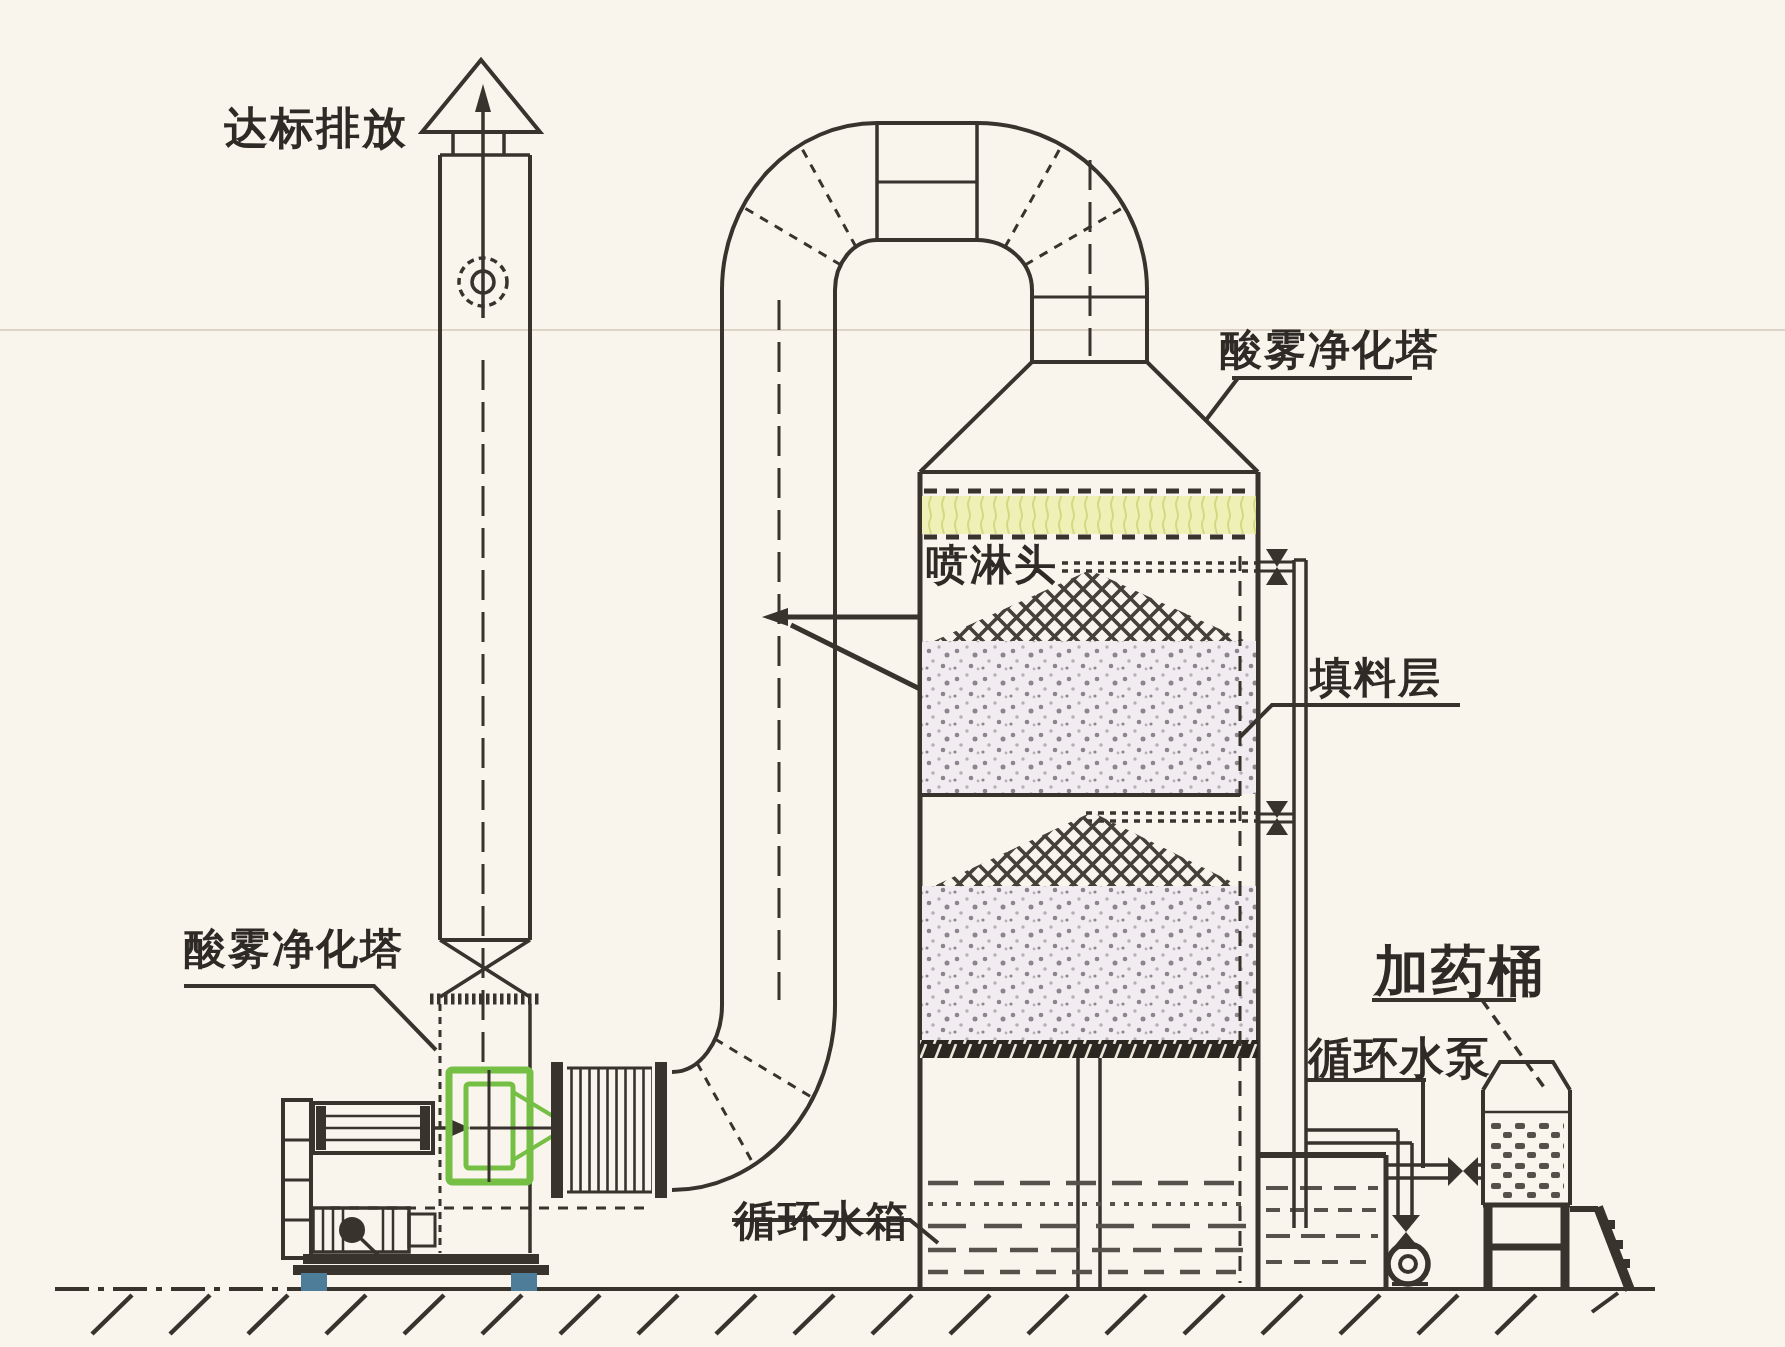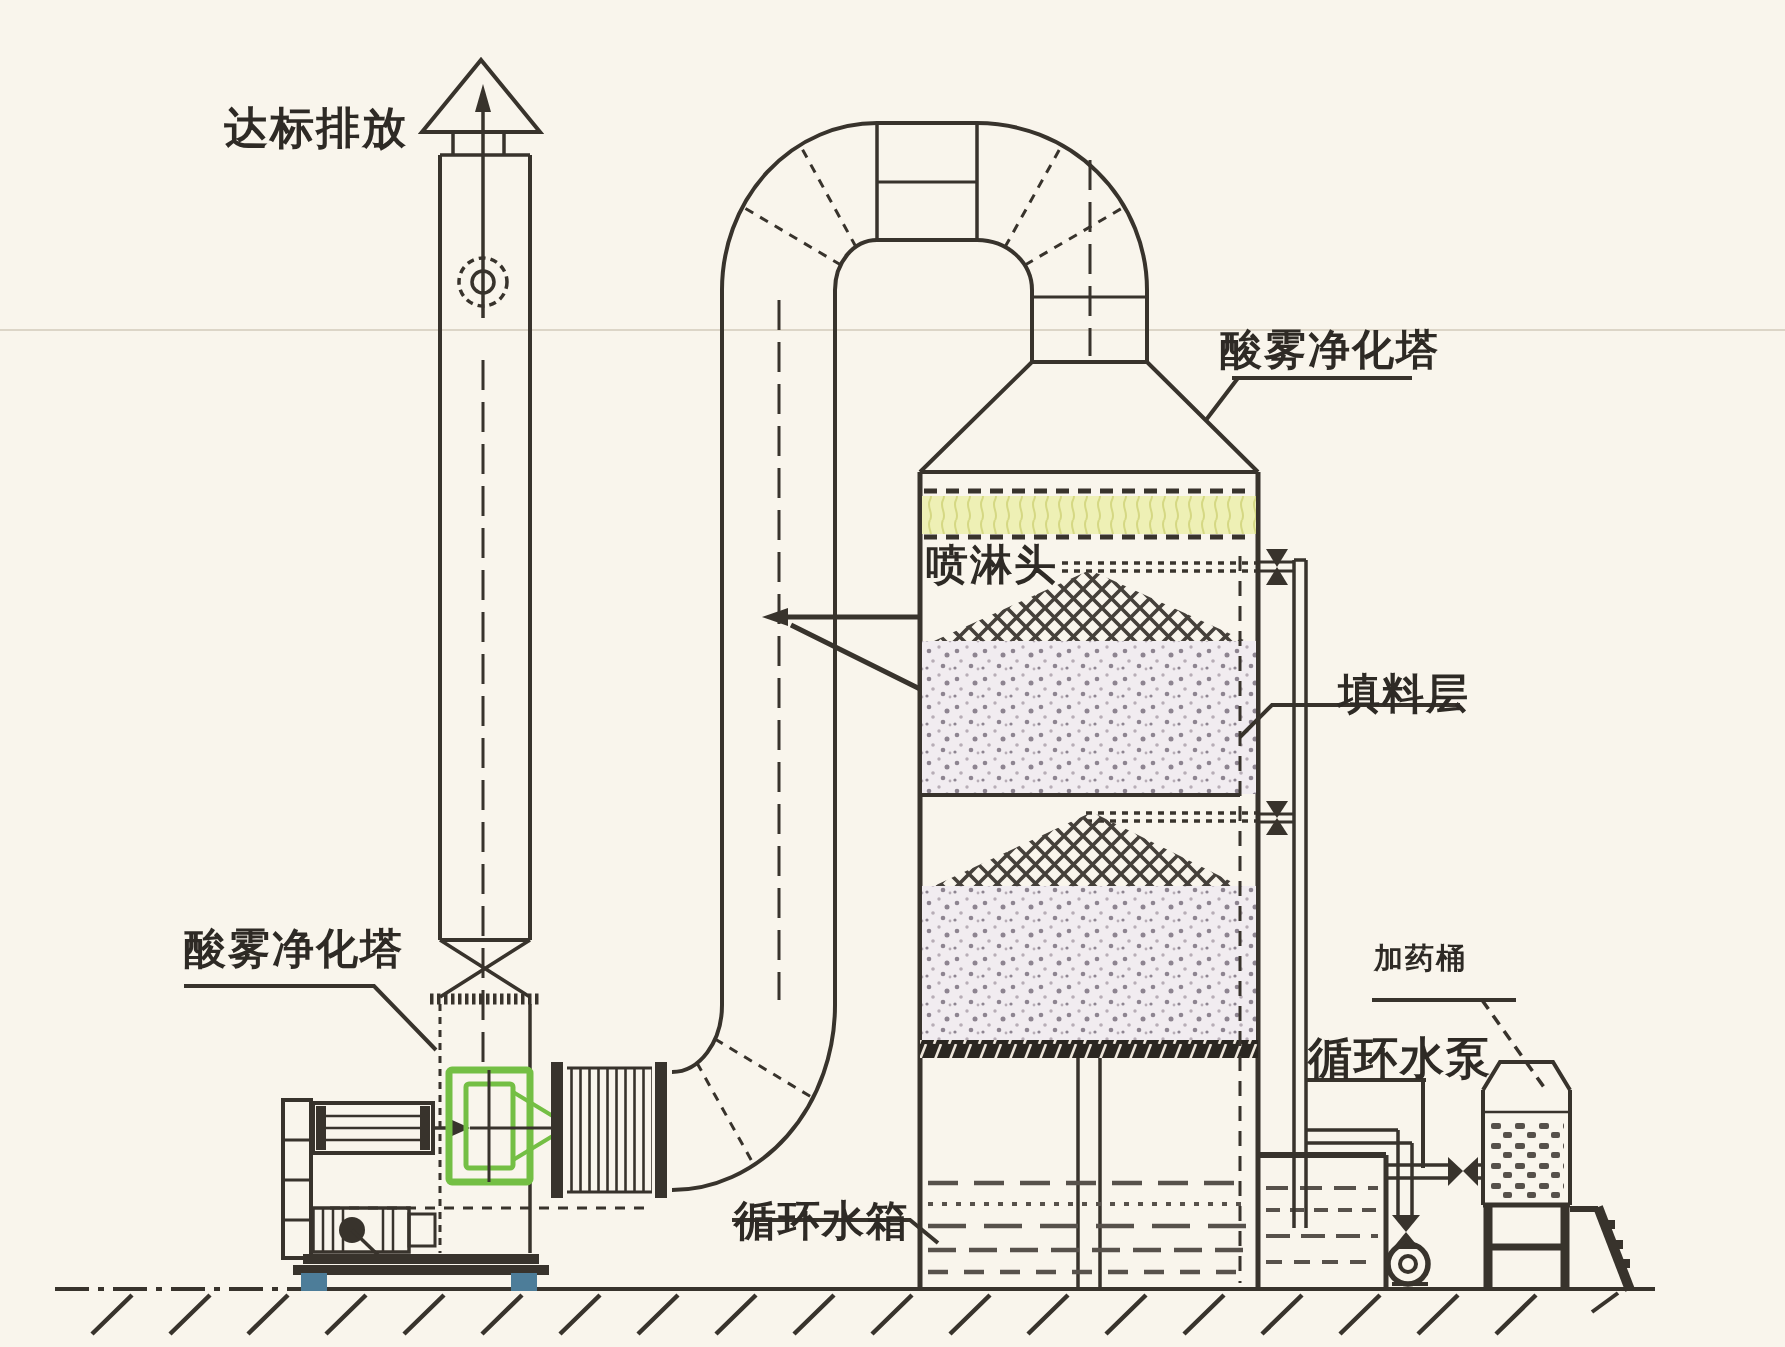--- a/index.html
+++ b/index.html
@@ -17,21 +17,21 @@
   .gn{stroke:var(--fan-green,#74bf44);fill:none;}
   .wt{stroke:var(--water,#57514b);fill:none;}
   .lbl{
     position:absolute;
     font-weight:bold;
     color:#2e2a25;
     letter-spacing:2px;
     white-space:nowrap;
     line-height:1;
   }
-  .fs44{font-size:44px;} .fs43{font-size:29px;} .fs42{font-size:42px;} .fs35{font-size:44px;}
+  .fs44{font-size:44px;} .fs43{font-size:55px;} .fs42{font-size:42px;} .fs35{font-size:44px;}
 </style>
 </head>
 <body>
 
 <div class="stage">
 
 <svg class="art" viewBox="0 0 1785 1347">
   <defs>
     <pattern id="stipple" width="28" height="28" patternUnits="userSpaceOnUse">
       <rect width="28" height="28" fill="var(--packing-fill,#f1ecf0)"></rect>
@@ -214,18 +214,18 @@
     <path class="ln" stroke-width="3.5" stroke-dasharray="11 8" d="M1482,1000 L1546,1090"></path>
     <path class="ln" stroke-width="5" d="M788,617 H920 M791,625 L920,689"></path>
     <polygon class="fl" points="788,608 788,626 762,617"></polygon>
   </g>
 </svg>
 
 <div class="lbl fs44" style="left:224px;top:106px;">达标排放</div>
 <div class="lbl fs42" style="left:184px;top:928px;">酸雾净化塔</div>
 <div class="lbl fs42" style="left:1220px;top:316px;margin-top:13px;">酸雾净化塔</div>
 <div class="lbl fs42" style="left:926px;top:544px;">喷淋头</div>
-<div class="lbl fs42" style="left:1310px;top:673px;margin-left:28px;">填料层</div>
+<div class="lbl fs42" style="left:1310px;top:657px;">填料层</div>
 <div class="lbl fs42" style="left:734px;top:1168px;margin-top:32px;">循环水箱</div>
 <div class="lbl fs35" style="left:1308px;top:1036px;">循环水泵</div>
 <div class="lbl fs43" style="left:1374px;top:944px;">加药桶</div>
 
 </div>
 
 </body></html>

